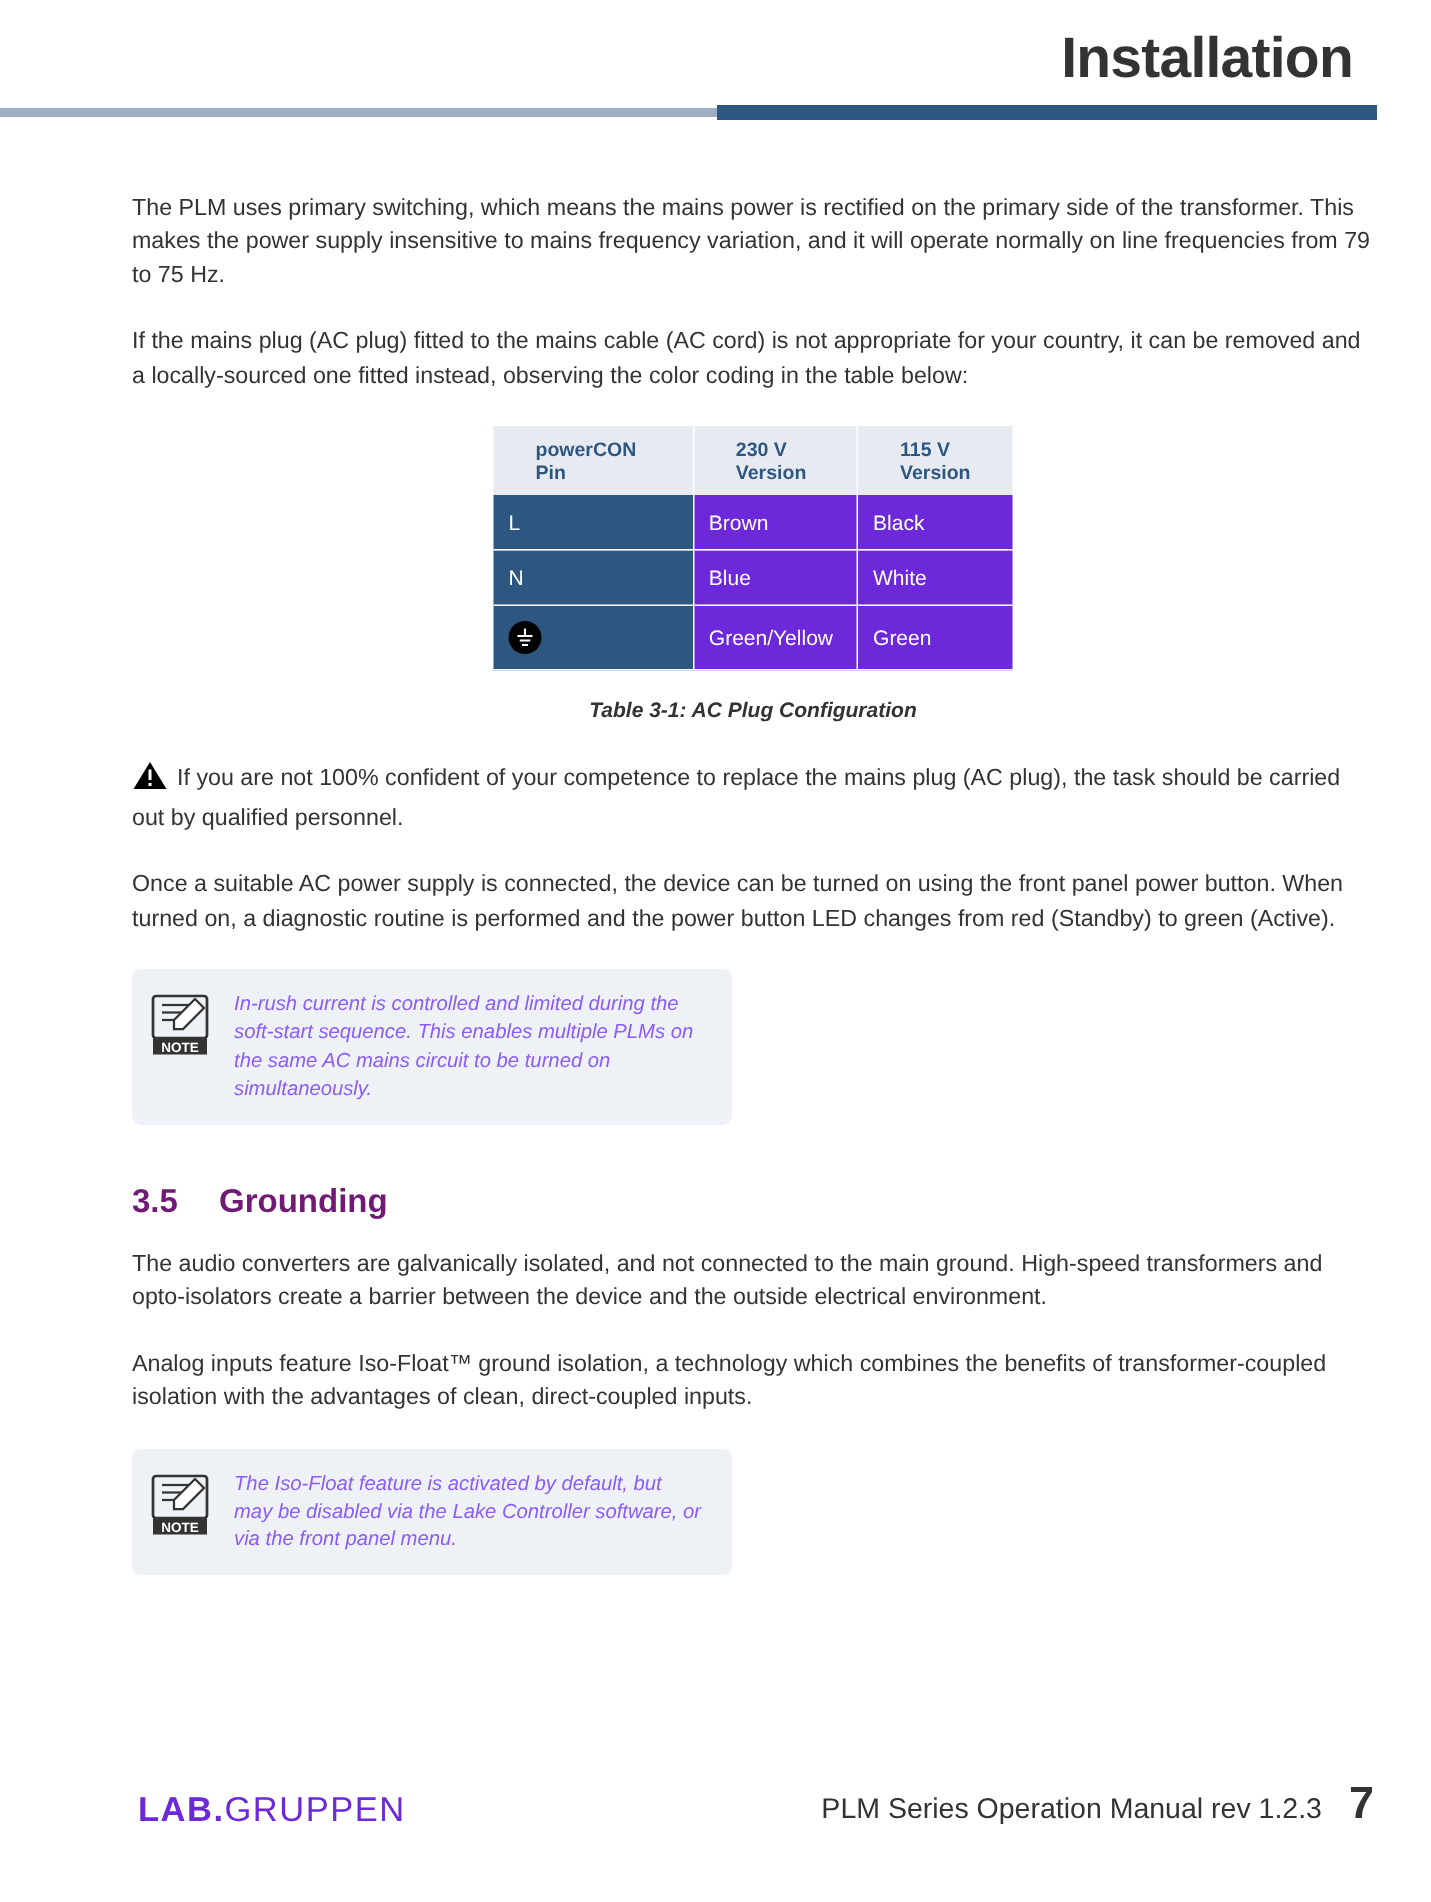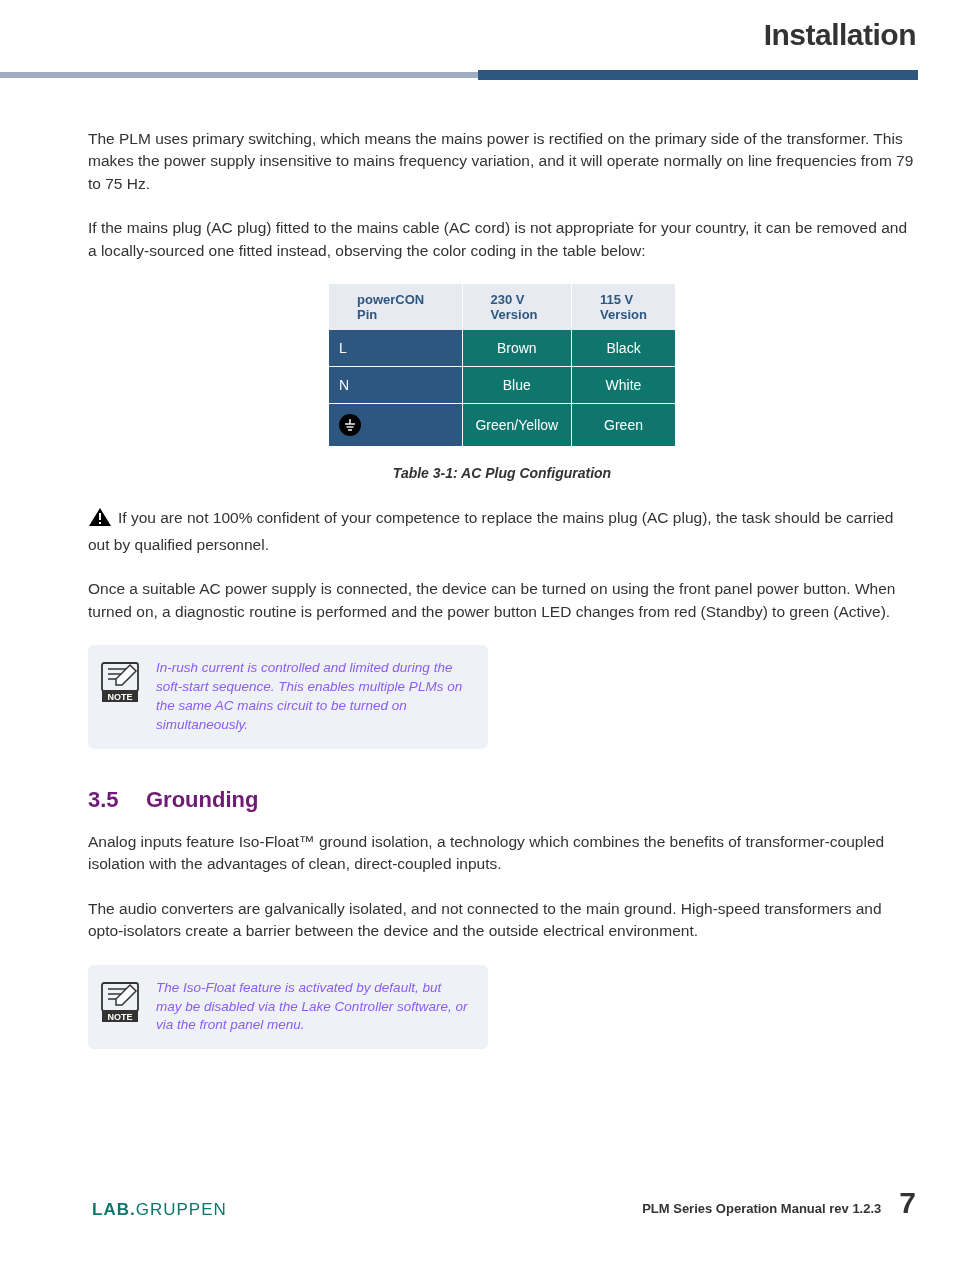--- a/index.html
+++ b/index.html
@@ -30,23 +30,23 @@
     position: absolute;
     left: 478px;
     right: 36px;
     height: 10px;
     top: 0;
     background: #2d5680;
   }
   .page-title {
     position: absolute;
     top: 18px;
-    right: 38px;
+    right: 52px;
     font-family: Arial, sans-serif;
-    font-size: 30px;
+    font-size: 38px;
     font-weight: bold;
     color: #333;
     letter-spacing: -0.5px;
   }
   .content {
     position: absolute;
     top: 128px;
     left: 88px;
     right: 38px;
   }
@@ -71,21 +71,21 @@
   }
   .wiring-table td {
     color: #fff;
     font-size: 14px;
     padding: 10px 10px;
     border-bottom: 1px solid #fff;
   }
   .wiring-table th, .wiring-table td { border-right: 1px solid #fff; }
   .wiring-table th:last-child, .wiring-table td:last-child { border-right: none; }
   .cell-dark { background: #2d5680; }
-  .cell-light { background: #0f766e; text-align: center; }
+  .cell-light { background: #6d28d9; }
   .table-caption {
     text-align: center;
     font-style: italic;
     font-weight: bold;
     font-size: 14px;
     margin-bottom: 26px;
   }
   .warn-para .warn-icon {
     display: inline-block;
     vertical-align: -4px;
@@ -122,33 +122,33 @@
     position: absolute;
     bottom: 48px;
     left: 92px;
     right: 38px;
     display: flex;
     justify-content: space-between;
     align-items: flex-end;
   }
   .logo {
     font-family: Arial, sans-serif;
-    font-size: 17px;
-    color: #0f766e;
+    font-size: 23px;
+    color: #6d28d9;
     letter-spacing: 1px;
   }
   .logo-bold { font-weight: bold; }
   .footer-right {
     display: flex;
     align-items: baseline;
     gap: 18px;
   }
   .footer-text {
-    font-weight: bold;
-    font-size: 13px;
+    font-weight: normal;
+    font-size: 19px;
   }
   .page-num {
     font-size: 30px;
     font-weight: bold;
   }
   .ground-symbol {
     display: inline-flex;
     align-items: center;
     justify-content: center;
     width: 22px;
@@ -234,22 +234,22 @@
         <text x="20" y="39" fill="#fff" font-size="9" font-weight="bold" text-anchor="middle" font-family="Arial">NOTE</text>
       </svg>
     </div>
     <div class="note-text">In-rush current is controlled and limited during the soft-start sequence. This enables multiple PLMs on the same AC mains circuit to be turned on simultaneously.</div>
   </div>
 
   <h2 class="section-heading">
     <span class="num">3.5</span><span>Grounding</span>
   </h2>
 
+  <p class="para">The audio converters are galvanically isolated, and not connected to the main ground. High-speed transformers and opto-isolators create a barrier between the device and the outside electrical environment.</p>
   <p class="para">Analog inputs feature Iso-Float™ ground isolation, a technology which combines the benefits of transformer-coupled isolation with the advantages of clean, direct-coupled inputs.</p>
-  <p class="para">The audio converters are galvanically isolated, and not connected to the main ground. High-speed transformers and opto-isolators create a barrier between the device and the outside electrical environment.</p>
 
   <div class="note-box">
     <div class="note-icon-wrap">
       <svg width="40" height="42" viewBox="0 0 40 42">
         <rect x="2" y="2" width="36" height="28" rx="2" fill="none" stroke="#333" stroke-width="1.8"></rect>
         <line x1="8" y1="8" x2="26" y2="8" stroke="#333" stroke-width="1.5"></line>
         <line x1="8" y1="13" x2="26" y2="13" stroke="#333" stroke-width="1.5"></line>
         <line x1="8" y1="18" x2="22" y2="18" stroke="#333" stroke-width="1.5"></line>
         <path d="M30 4 L36 10 L22 24 L16 24 L16 18 Z" fill="#fff" stroke="#333" stroke-width="1.5"></path>
         <rect x="2" y="30" width="36" height="11" fill="#333"></rect>

